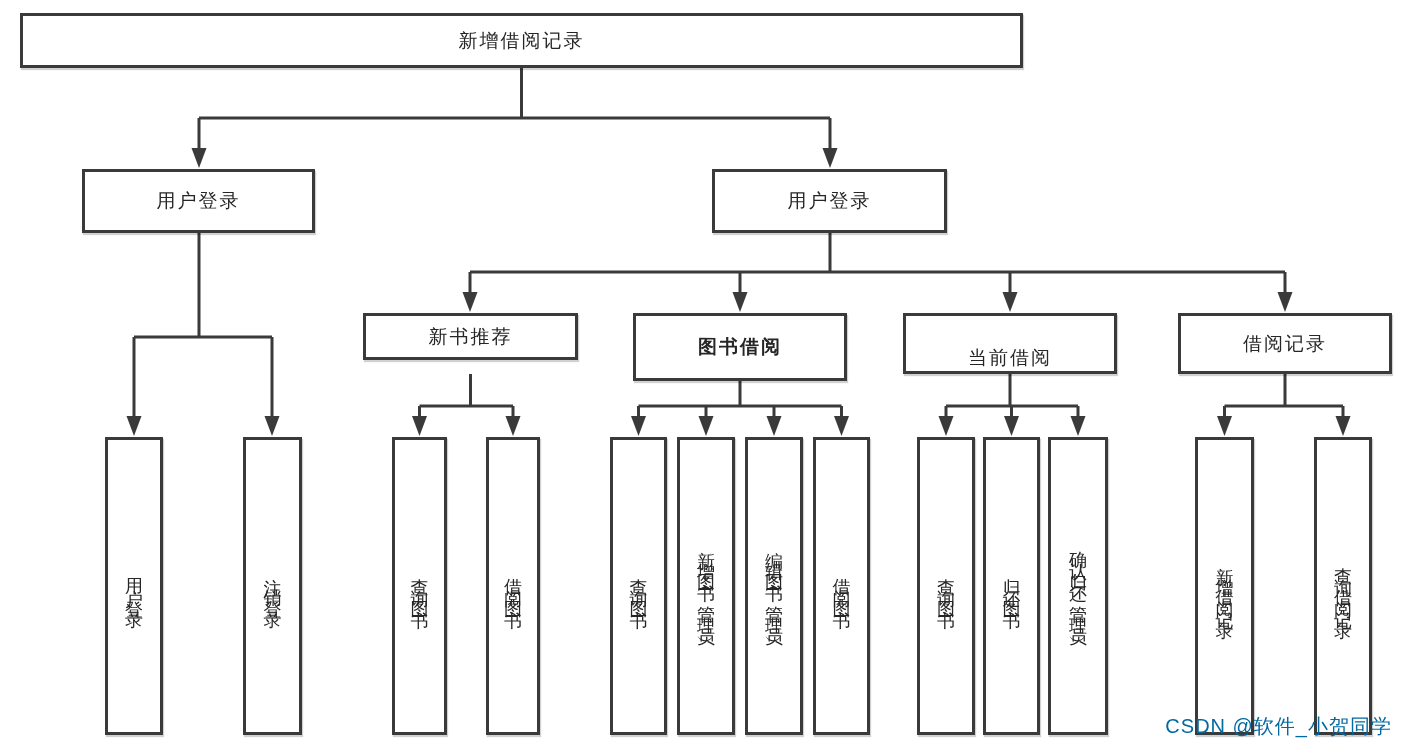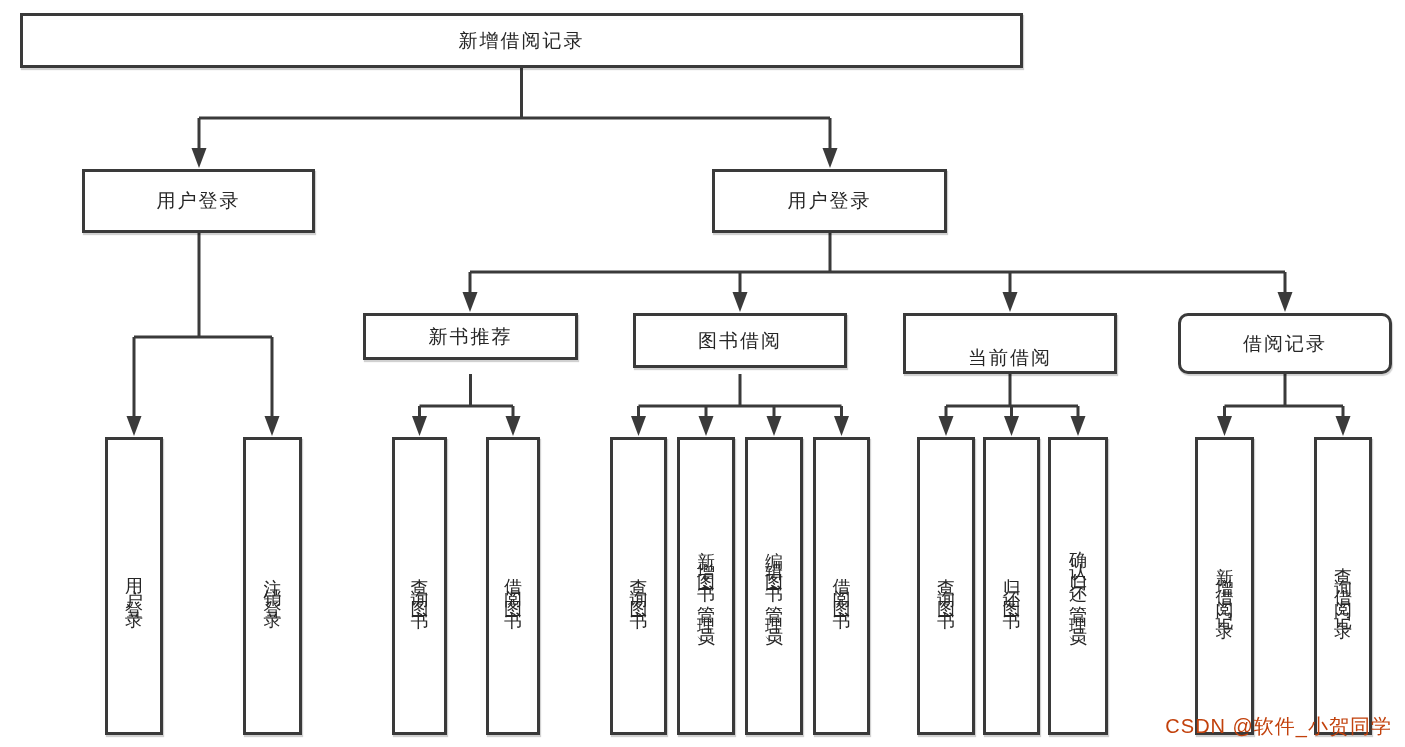--- a/index.html
+++ b/index.html
@@ -34,31 +34,31 @@
     font-size: 18px;
     letter-spacing: 11px;
     white-space: nowrap;
   }
   .watermark {
     position: absolute;
     right: 13px;
     bottom: 7px;
     font-size: 20px;
     letter-spacing: 1px;
-    color: #c2410c;
+    color: #0369a1;
     white-space: nowrap;
   }
   
   .n-root   { left: 20px;   top: 13px;  width: 1003px; height: 55px; }
   .n-login  { left: 82px;   top: 169px; width: 233px;  height: 64px; }
   .n-mgmt   { left: 712px;  top: 169px; width: 235px;  height: 64px; }
   .n-rec    { left: 363px;  top: 313px; width: 215px;  height: 47px; }
-  .n-borrow { left: 633px;  top: 313px; width: 214px;  height: 55px; }
+  .n-borrow { left: 633px;  top: 313px; width: 214px;  height: 68px; font-weight: bold; }
   .n-cur    { left: 903px;  top: 313px; width: 214px;  height: 61px; align-items: flex-end; }
-  .n-rechist{ left: 1178px; top: 313px; width: 214px;  height: 61px; border-radius: 10px; }
+  .n-rechist{ left: 1178px; top: 313px; width: 214px;  height: 61px; }
   .v1  { left: 105px;  top: 437px; width: 58px; height: 298px; }
   .v2  { left: 243px;  top: 437px; width: 59px; height: 298px; }
   .v3  { left: 392px;  top: 437px; width: 55px; height: 298px; }
   .v4  { left: 486px;  top: 437px; width: 54px; height: 298px; }
   .v5  { left: 610px;  top: 437px; width: 57px; height: 298px; }
   .v6  { left: 677px;  top: 437px; width: 58px; height: 298px; }
   .v7  { left: 745px;  top: 437px; width: 58px; height: 298px; }
   .v8  { left: 813px;  top: 437px; width: 57px; height: 298px; }
   .v9  { left: 917px;  top: 437px; width: 58px; height: 298px; }
   .v10 { left: 983px;  top: 437px; width: 57px; height: 298px; }

